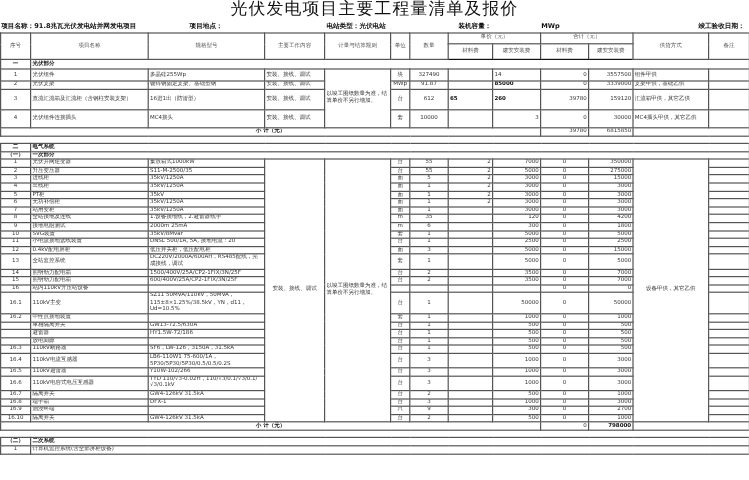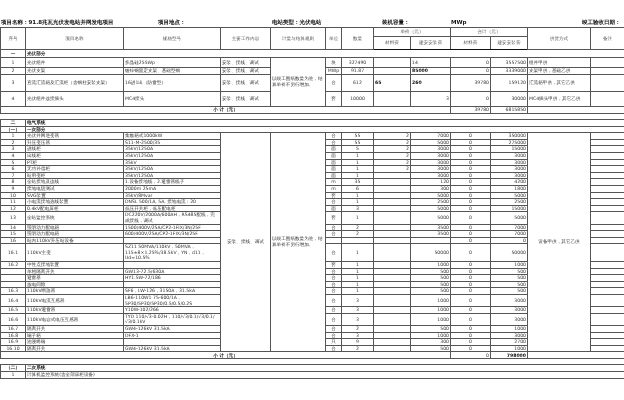--- a/index.html
+++ b/index.html
@@ -17,20 +17,21 @@
   .thick-top td { border-top:1.6px solid #111; }
   .sec td { font-weight:bold; color:#111; }
   .wrap { white-space:normal; }
   .note { white-space:normal; font-size:4.6px; line-height:6px; vertical-align:middle; }
   .hdr-thick th { border-bottom:1.6px solid #111; }
 </style>
 </head>
 <body>
 
 <div class="sheet">
+  <div class="title">光伏发电项目主要工程量清单及报价</div>
 
   <div class="meta" style="left:1px;">项目名称：91.8兆瓦光伏发电站并网发电项目</div>
   <div class="meta" style="left:158px;">项目地点：</div>
   <div class="meta" style="left:272px;">电站类型：光伏电站</div>
   <div class="meta" style="left:382px;">装机容量：</div>
   <div class="meta" style="left:451px;">MWp</div>
   <div class="meta" style="left:582px;">竣工验收日期：</div>
 
   <table>
     <colgroup>

